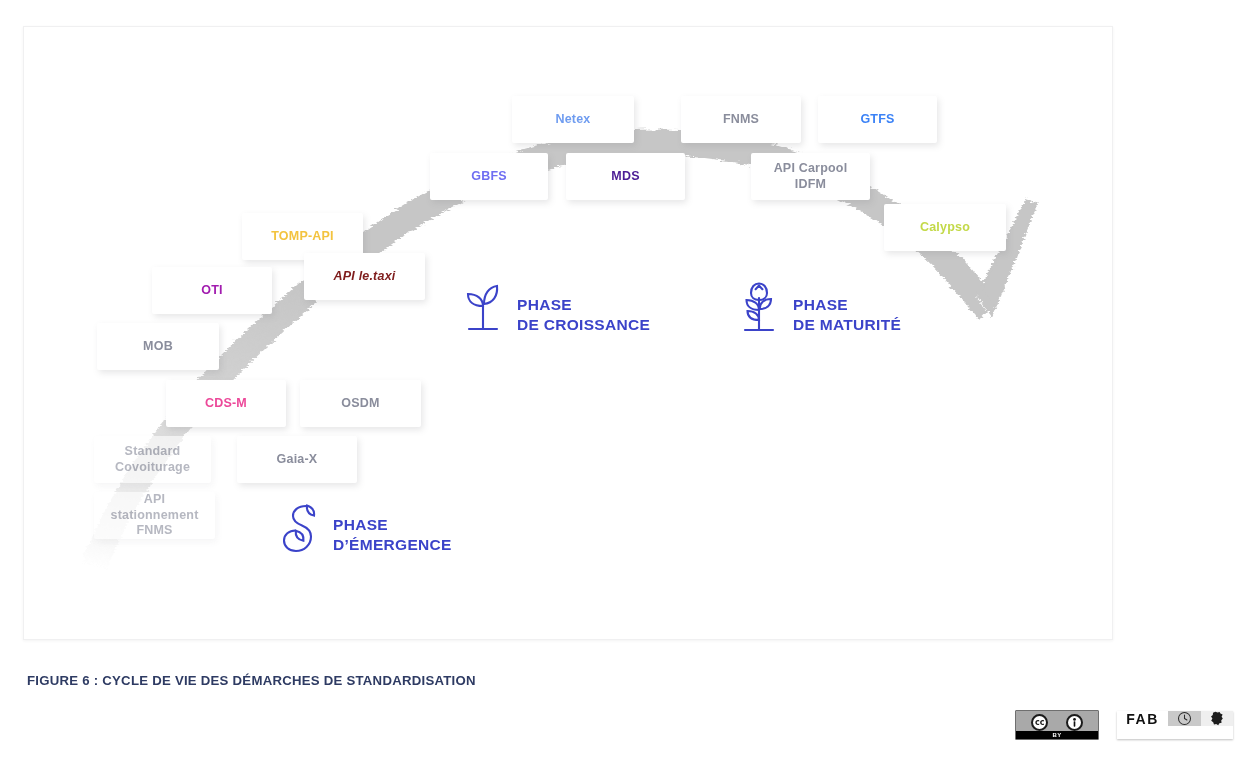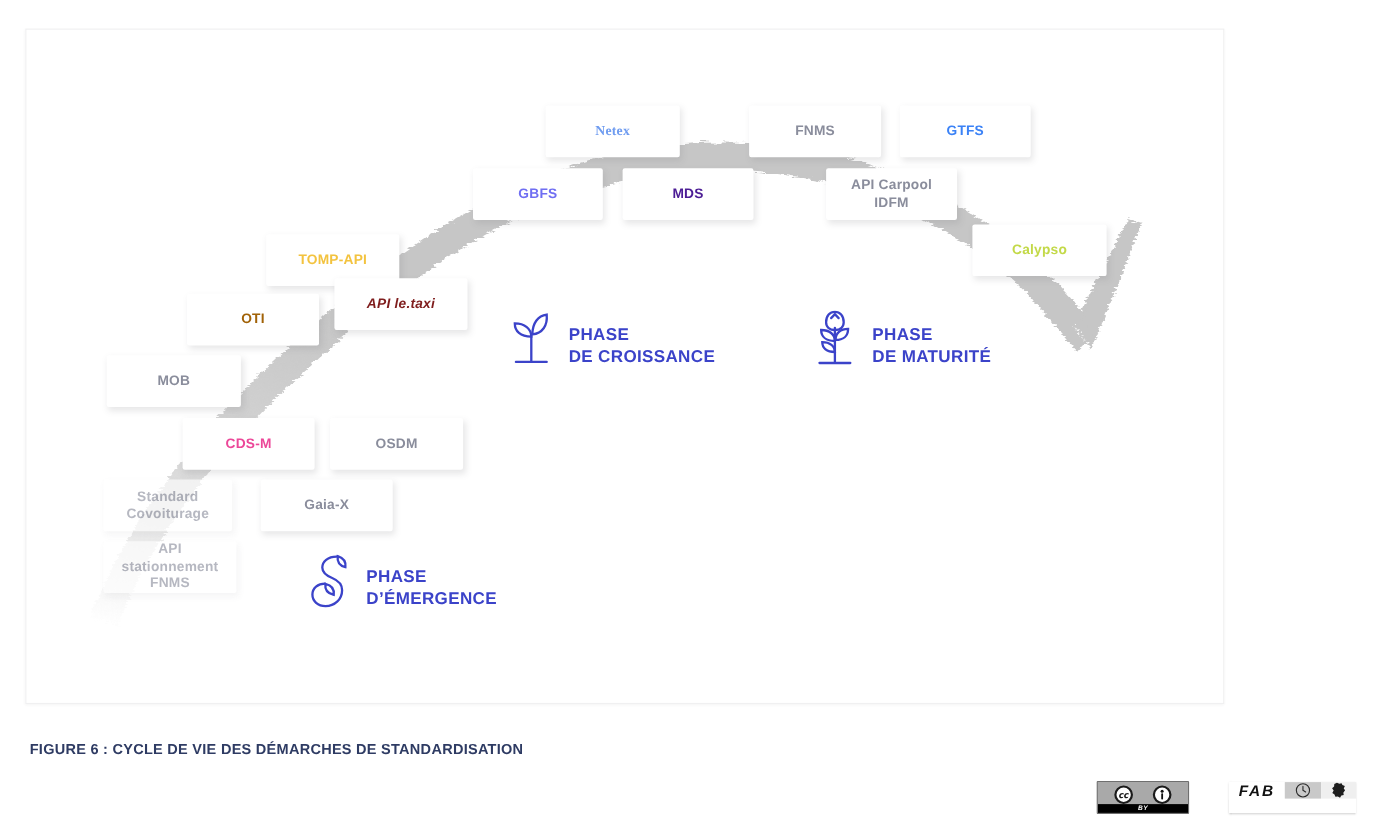--- a/index.html
+++ b/index.html
@@ -86,22 +86,21 @@
     letter-spacing: 0.25px;
     color: #2e3b63;
   }
 
   #badges {
     position: absolute;
     right: 16px;
     top: 710px;
     display: flex;
     align-items: center;
-    gap: 36px;
-    font-style: italic;
+    gap: 18px;
   }
   #cc-badge {
     width: 84px;
     height: 30px;
     border: 1px solid #6f6f6f;
     background: #a9a9a9;
     position: relative;
     box-sizing: border-box;
     border-radius: 1px;
     overflow: hidden;
@@ -185,30 +184,30 @@
     <g filter="url(#rough)">
       <path d="M 70 540 C 96 470 150 390 224 320 C 300 248 392 170 500 136
                C 600 104 716 110 800 150 C 872 184 920 226 952 268" fill="none" stroke="url(#tailFade)" stroke-width="26" stroke-linecap="butt"></path>
       <path d="M 952 268 L 1002 172 L 1014 176 L 968 290 Z" fill="#c6c6c6"></path>
       <path d="M 905 208 L 963 284 L 955 293 L 893 219 Z" fill="#c6c6c6"></path>
       <path d="M 959 262 L 1000 176 L 1012 180 L 972 282 Z" fill="#c6c6c6" opacity="0.85"></path>
     </g>
   </svg>
 
   <div id="cards-layer">
-      <div class="card" style="left: 472px; top: 69px; width: 122px; height: 47px; color: rgb(111, 156, 240); font-family: Liberation Serif, serif;">Netex</div>
+      <div class="card" style="left: 488px; top: 69px; width: 122px; height: 47px; color: rgb(111, 156, 240);">Netex</div>
       <div class="card" style="left: 657px; top: 69px; width: 120px; height: 47px; color: rgb(138, 141, 156);">FNMS</div>
       <div class="card" style="left: 794px; top: 69px; width: 119px; height: 47px; color: #3b82f6;">GTFS</div>
       <div class="card" style="left: 406px; top: 126px; width: 118px; height: 47px; color: rgb(111, 110, 242);">GBFS</div>
       <div class="card" style="left: 542px; top: 126px; width: 119px; height: 47px; color: #4c1d95;">MDS</div>
       <div class="card" style="left: 727px; top: 126px; width: 119px; height: 47px; color: rgb(138, 141, 156);">API Carpool
 IDFM</div>
       <div class="card" style="left: 860px; top: 177px; width: 122px; height: 47px; color: rgb(195, 217, 72);">Calypso</div>
       <div class="card" style="left: 218px; top: 186px; width: 121px; height: 47px; color: rgb(243, 195, 63);">TOMP-API</div>
-      <div class="card" style="left: 146px; top: 240px; width: 120px; height: 47px; color: #a16207;">OTI</div>
+      <div class="card" style="left: 128px; top: 240px; width: 120px; height: 47px; color: #a21caf;">OTI</div>
       <div class="card" style="left: 280px; top: 226px; width: 121px; height: 47px; color: #7f1d1d; font-style: italic;">API le.taxi</div>
       <div class="card" style="left: 73px; top: 296px; width: 122px; height: 47px; color: rgb(138, 141, 156);">MOB</div>
       <div class="card" style="left: 142px; top: 353px; width: 120px; height: 47px; color: #ec4899;">CDS-M</div>
       <div class="card" style="left: 276px; top: 353px; width: 121px; height: 47px; color: rgb(138, 141, 156);">OSDM</div>
       <div class="card faded" style="left: 70px; top: 409px; width: 117px; height: 47px; color: rgb(138, 141, 156);">Standard
 Covoiturage</div>
       <div class="card" style="left: 213px; top: 409px; width: 120px; height: 47px; color: rgb(138, 141, 156);">Gaia-X</div>
       <div class="card faded" style="left: 70px; top: 465px; width: 121px; height: 47px; color: rgb(138, 141, 156);">API stationnement
 FNMS</div>
     </div>

